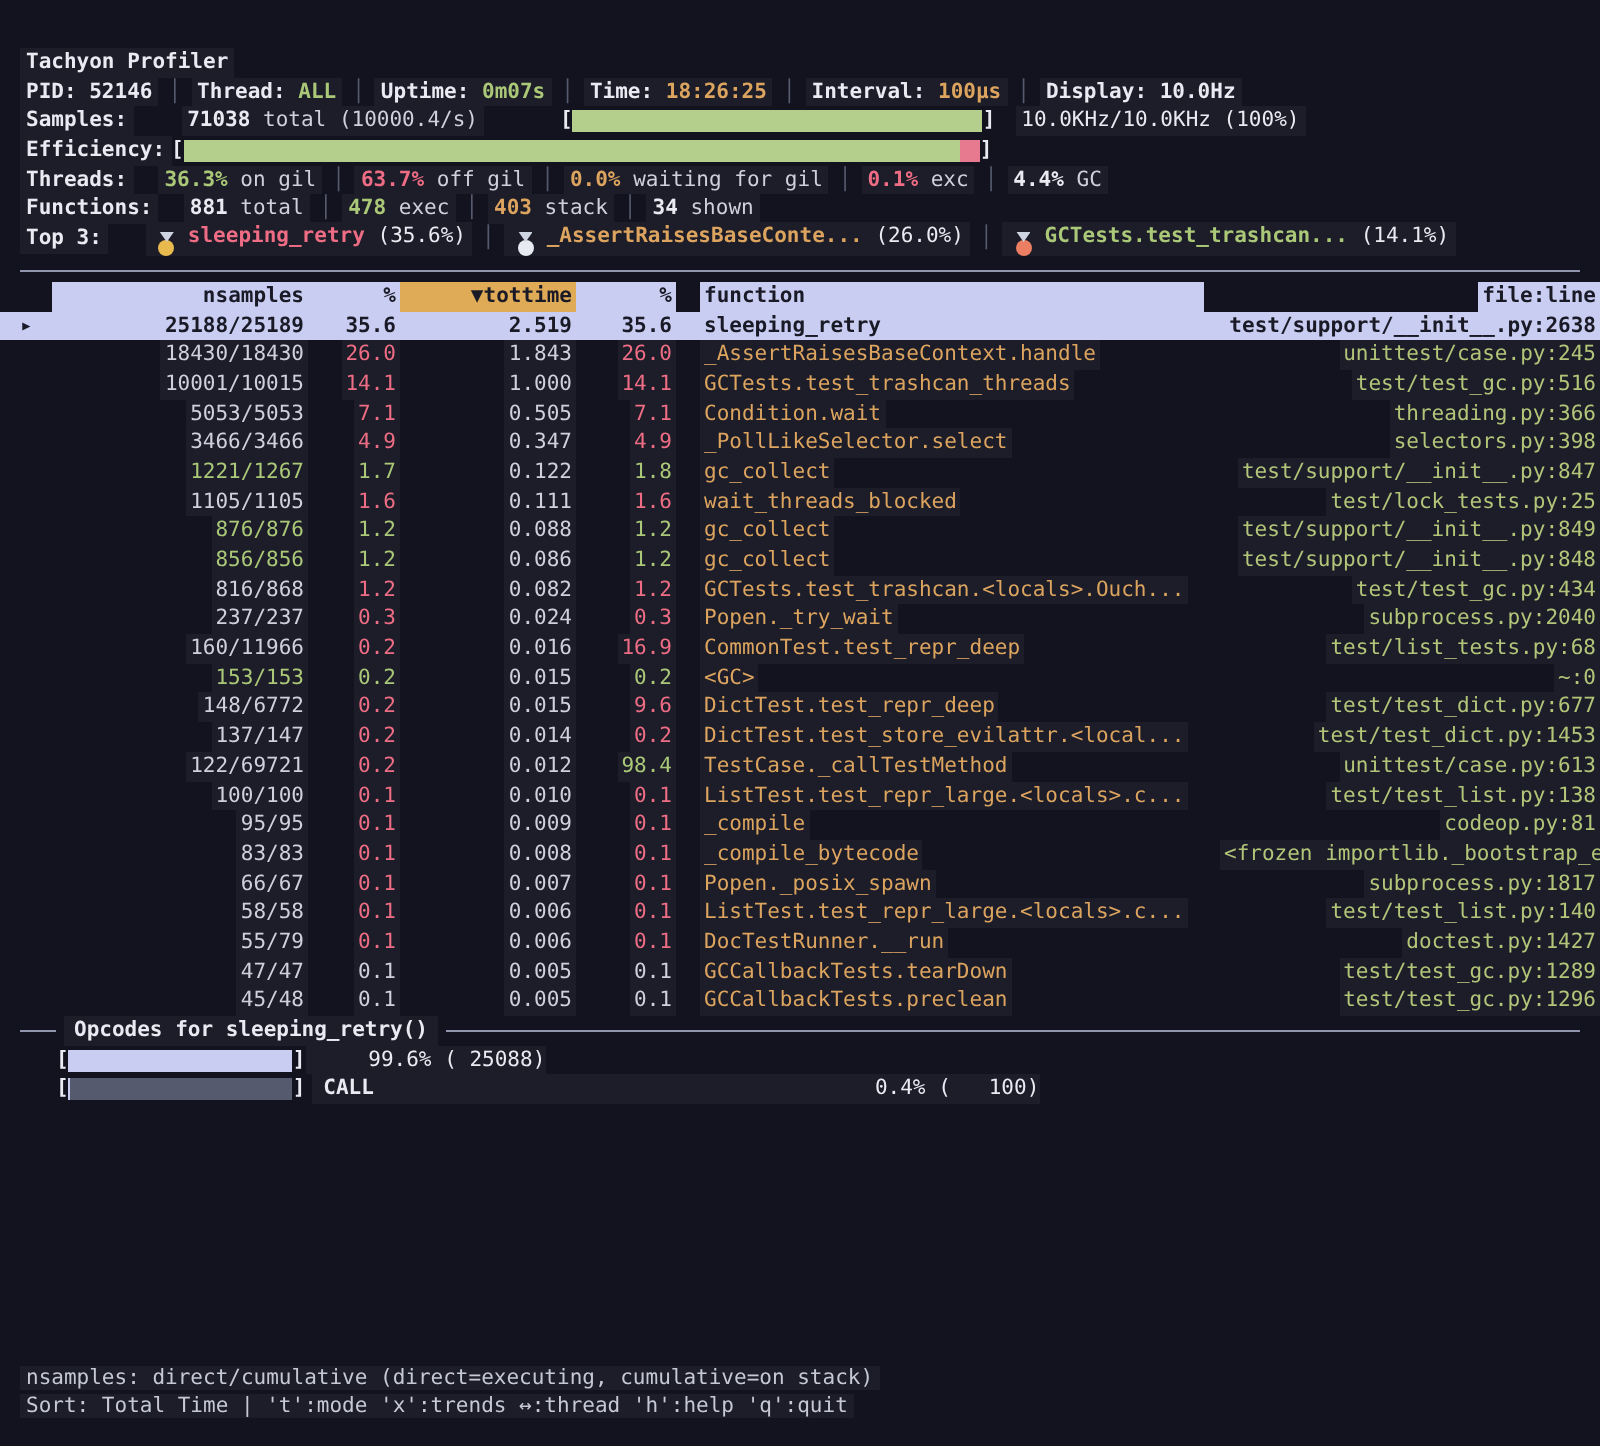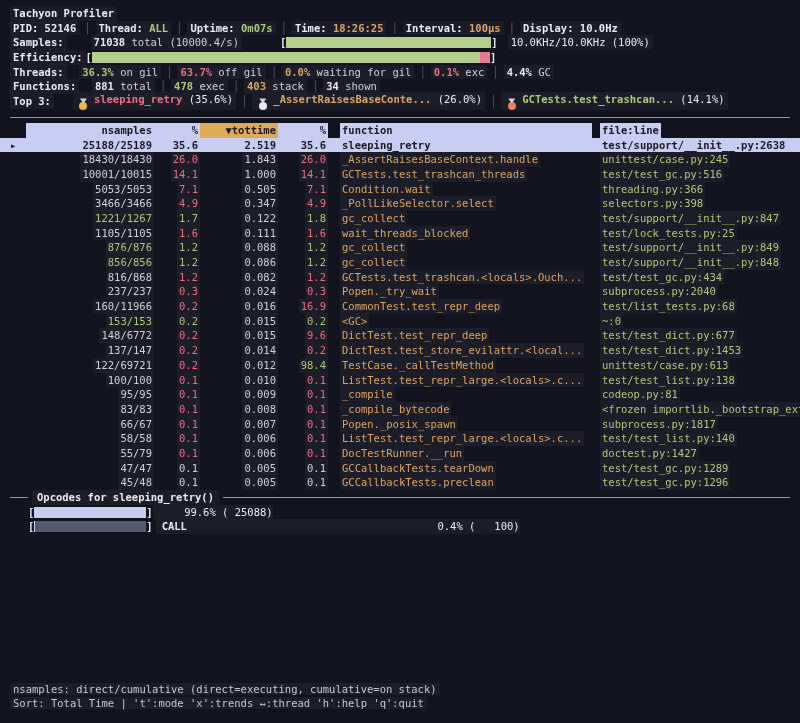--- a/index.html
+++ b/index.html
@@ -8,42 +8,42 @@
     --amber:#e0ab56; --lavender:#c9cdf1; --darktext:#191a26; --sep:#565a6e;
     --hr:#9094ac; --bargreen:#b4cf8c; --barpink:#e87a90; --graybar:#565a6e;
     --footer:#c6c8d6; --gold:#e8b94d; --silver:#e7eaf1; --bronze:#ec7e63; --ribbon:#cfd4e2;
   }
   html,body{margin:0;padding:0}
   body{
     width:800px;height:723px;background:var(--bg);color:var(--fg);
     font-family:"DejaVu Sans Mono","Liberation Mono",monospace;
     font-size:10.5px;line-height:14.7px;overflow:hidden;position:relative;
   }
-  .page{padding-top:6px}
+  .page{padding-top:24px}
   .line{padding-left:10px;height:14.7px;display:flex;align-items:center;white-space:pre}
   .blk{background:var(--cellbg);padding:0 3px}
   .b{font-weight:bold}
   .bright{color:var(--bright)}
   .fg{color:var(--fg)}
   .red{color:var(--red)}
   .green{color:var(--green)}
   .orange{color:var(--orange)}
   .sep{color:var(--sep);padding:0 5px;background:transparent}
   .hr{border-top:1px solid var(--hr);margin:8px 10px 5px 10px;height:0}
   .bar{height:11px;display:inline-flex;vertical-align:middle;overflow:hidden}
   .bar .seg{height:100%}
   
   .trow{display:flex;height:14.7px;align-items:center;white-space:pre;padding-left:10px}
   .c-gut{width:16px;flex:none;color:var(--darktext);font-weight:bold}
   .c-ns{width:128px;flex:none;text-align:right}
   .c-p1{width:46px;flex:none;text-align:right}
-  .c-tot{width:78px;flex:none;text-align:right}
+  .c-tot{width:88px;flex:none;text-align:right}
   .c-p2{width:50px;flex:none;text-align:right}
   .c-fn{width:252px;flex:none;margin-left:12px;overflow:hidden;text-align:left}
-  .c-file{flex:1;overflow:hidden;margin-left:8px;text-align:left}
+  .c-file{flex:1;overflow:hidden;margin-left:8px;text-align:right}
   .trow .cellv{background:var(--cellbg);padding:0 2px;display:inline-block}
   .trow.hdr .cellv{background:var(--lavender);color:var(--darktext);font-weight:bold}
   .trow.hdr .c-fn .cellv,.trow.hdr .c-ns .cellv,.trow.hdr .c-p1 .cellv,
   .trow.hdr .c-tot .cellv,.trow.hdr .c-p2 .cellv{display:block}
   .trow.hdr .cellv.sortcol{background:var(--amber)}
   .trow.sel{background:var(--lavender)}
   .trow.sel .cellv{background:transparent;color:var(--darktext);font-weight:bold}
   .fnc{color:var(--orange)}
   .filec{color:var(--filegreen)}
   

